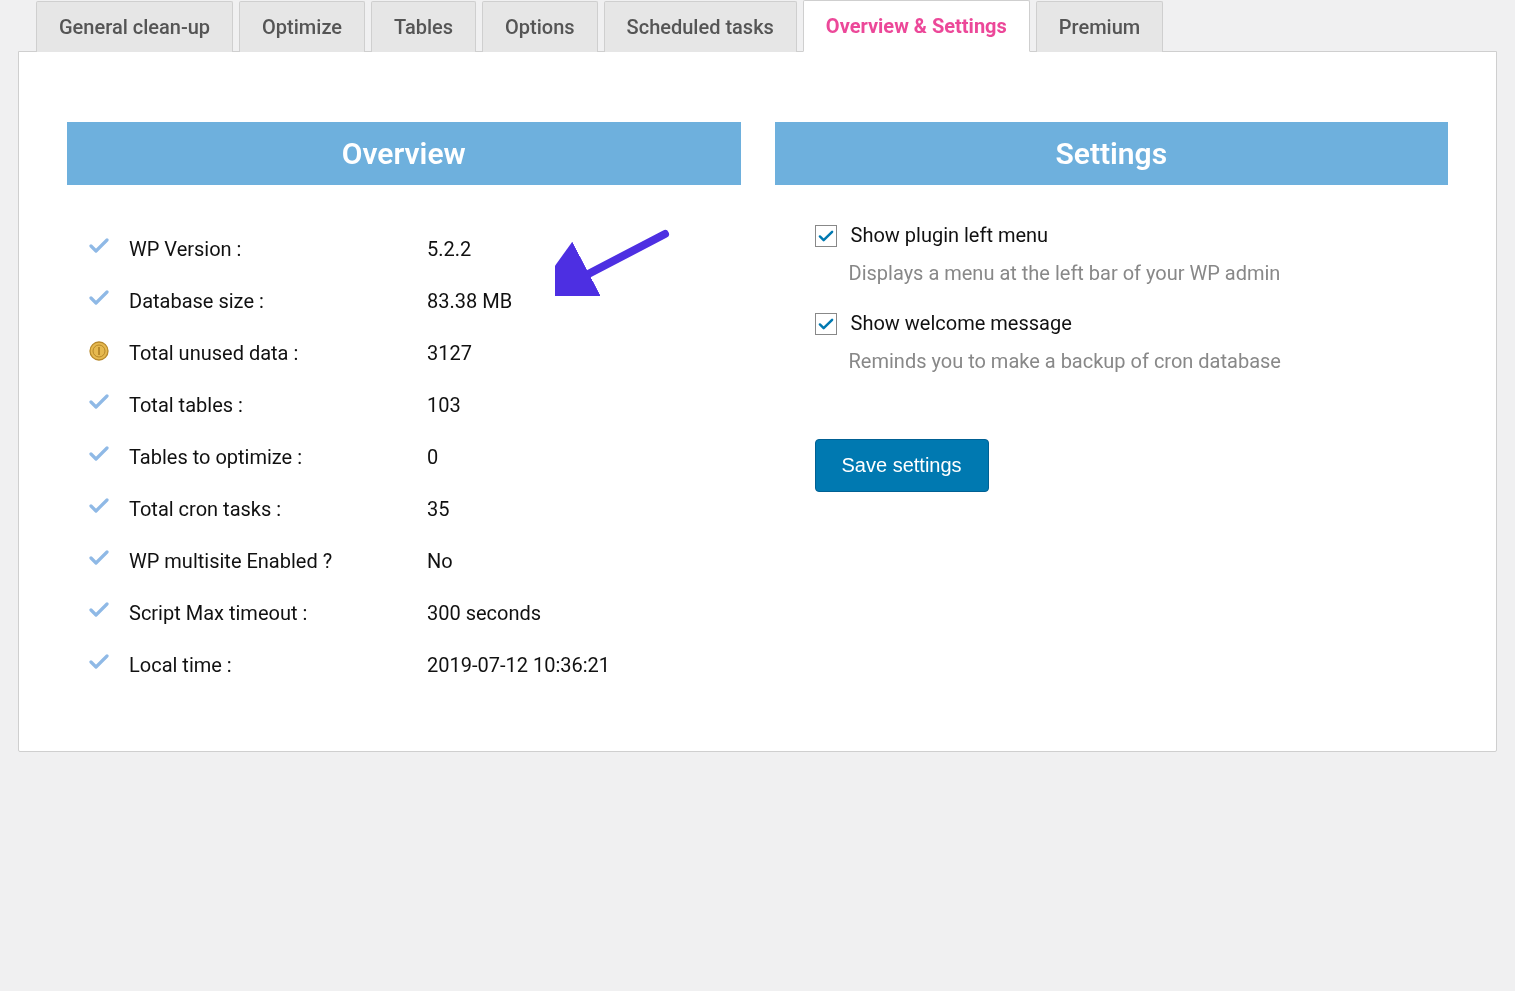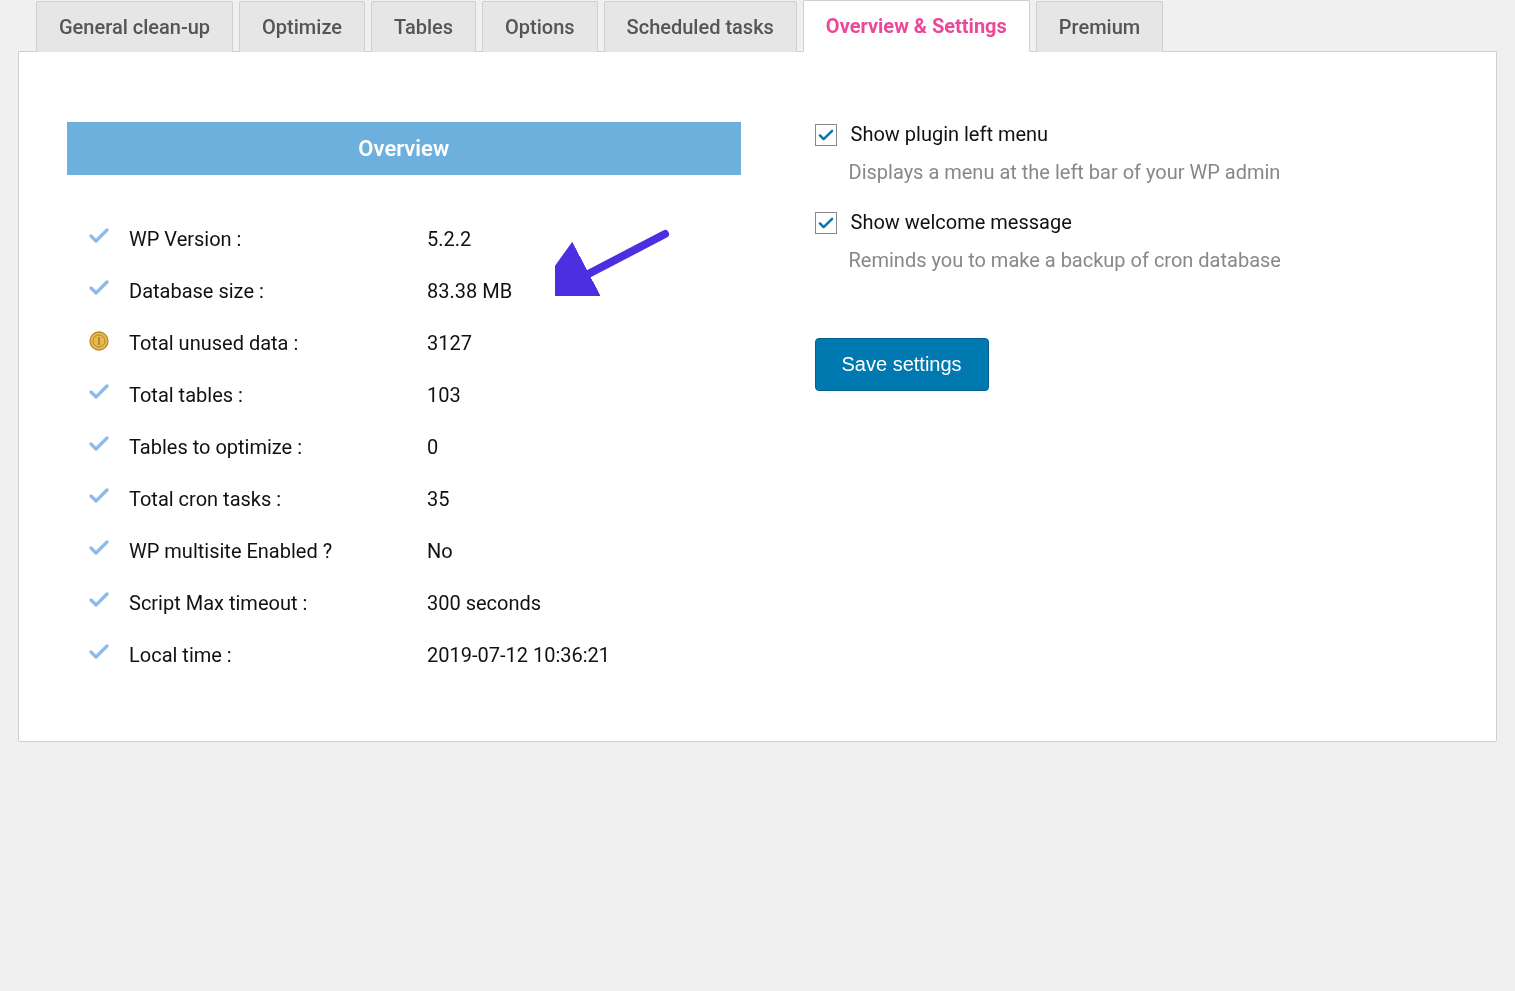--- a/index.html
+++ b/index.html
@@ -45,21 +45,21 @@
       display: flex;
       gap: 34px;
       align-items: flex-start;
     }
     .col { flex: 1 1 0; }
     .col-header {
       background: #6eb0dd;
       color: #fff;
       text-align: center;
       font-weight: 600;
-      font-size: 22px;
+      font-size: 30px;
       padding: 14px 10px;
       margin-bottom: 38px;
     }
     .ov-list { list-style: none; padding: 0 6px 0 22px; }
     .ov-row {
       display: flex;
       align-items: flex-start;
       padding: 14px 0;
       font-size: 20px;
       color: #111;
@@ -235,20 +235,21 @@
       <defs>
         <marker id="ah" viewBox="0 0 12 12" refX="3" refY="6" markerWidth="9" markerHeight="9" orient="auto">
           <path d="M0,0 L12,6 L0,12 Z" fill="#4d2fe2"></path>
         </marker>
       </defs>
       <line x1="110" y1="8" x2="18" y2="56" stroke="#4d2fe2" stroke-width="8" stroke-linecap="round" marker-end="url(#ah)"></line>
     </svg>
   </div>
 
   <div class="col">
+    <div class="col-header">Settings</div>
 
     <div class="settings-body">
 
       <div class="setting-item">
         <div class="setting-main">
           <span class="checkbox">
             <svg viewBox="0 0 17 15">
                 <use href="#check-blue"></use>
               </svg>
           </span>

